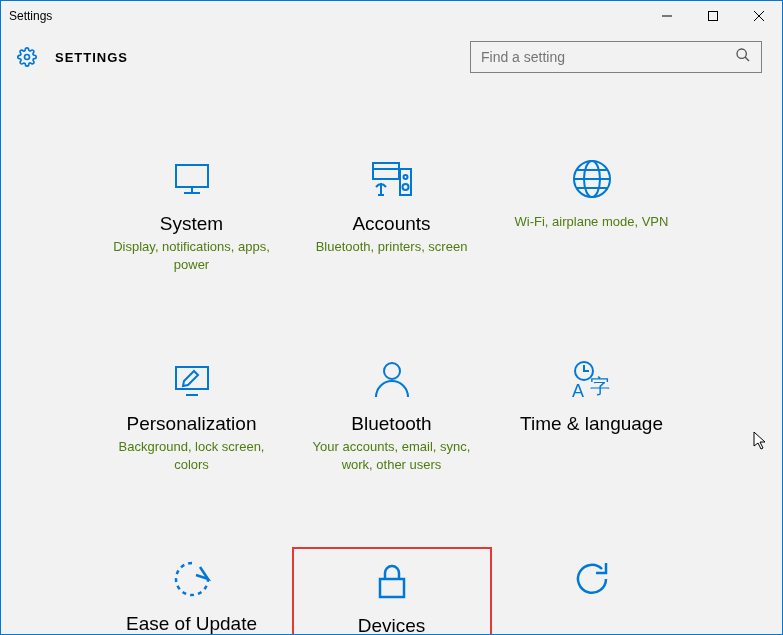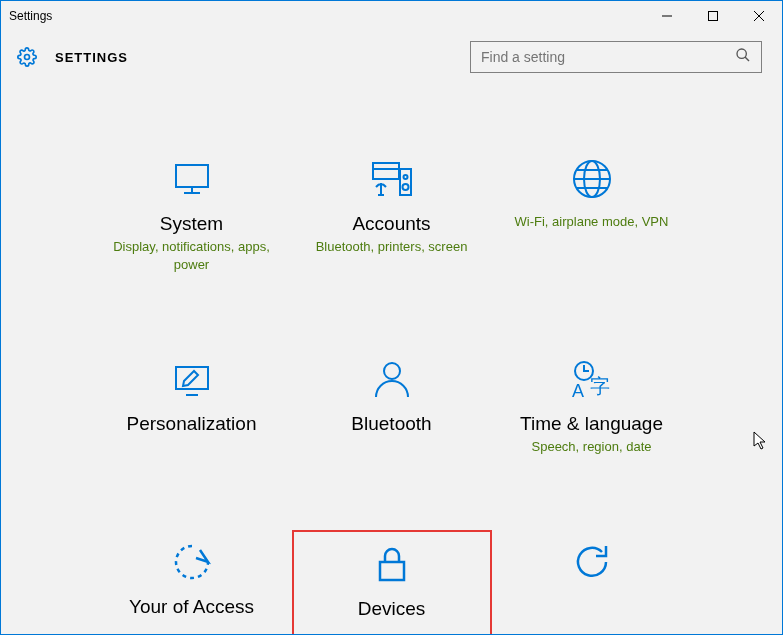--- a/index.html
+++ b/index.html
@@ -191,53 +191,54 @@
 
   <div class="tile">
     <span class="tile-icon">
       <svg viewBox="0 0 44 44" fill="none" stroke="currentColor" stroke-width="2">
         <rect x="6" y="10" width="32" height="22"></rect>
           <line x1="16" y1="38" x2="28" y2="38"></line>
         <path d="M14 24 l10 -10 l4 4 l-10 10 l-5 1 z"></path>
       </svg>
     </span>
     <div class="tile-title">Personalization</div>
+    <div class="tile-sub">Background, lock screen, colors</div>
   </div>
 
   <div class="tile">
     <span class="tile-icon">
       <svg viewBox="0 0 44 44" fill="none" stroke="currentColor" stroke-width="2">
         <circle cx="22" cy="14" r="8"></circle>
           <path d="M6 40 a16 16 0 0 1 32 0"></path>
       </svg>
     </span>
     <div class="tile-title">Bluetooth</div>
+    <div class="tile-sub">Your accounts, email, sync, work, other users</div>
   </div>
 
   <div class="tile">
     <span class="tile-icon">
       <svg viewBox="0 0 44 44" fill="none" stroke="currentColor" stroke-width="2">
         <circle cx="14" cy="14" r="9"></circle>
           <path d="M14 8 v6 h5"></path>
         <text x="2" y="40" font-size="18" fill="currentColor" stroke="none">A</text>
         <text x="20" y="36" font-size="20" fill="currentColor" stroke="none">字</text>
       </svg>
     </span>
     <div class="tile-title">Time &amp; language</div>
-    <div class="tile-sub">Speech, region, date</div>
   </div>
 
   <div class="tile">
     <span class="tile-icon">
       <svg viewBox="0 0 44 44" fill="none" stroke="currentColor" stroke-width="2.5">
         <path d="M22 6 a16 16 0 1 0 16 16" stroke-dasharray="4 4"></path>
         <path d="M30 10 l8 12 l-12 -4"></path>
       </svg>
     </span>
-    <div class="tile-title">Your of Access</div>
+    <div class="tile-title">Ease of Update</div>
     <div class="tile-sub"></div>
   </div>
 
   <div class="tile highlighted">
     <span class="tile-icon">
       <svg viewBox="0 0 44 44" fill="none" stroke="currentColor" stroke-width="2.5">
         <rect x="10" y="20" width="24" height="18"></rect>
         <path d="M15 20 v-6 a7 7 0 0 1 14 0 v6"></path>
       </svg>
     </span>

